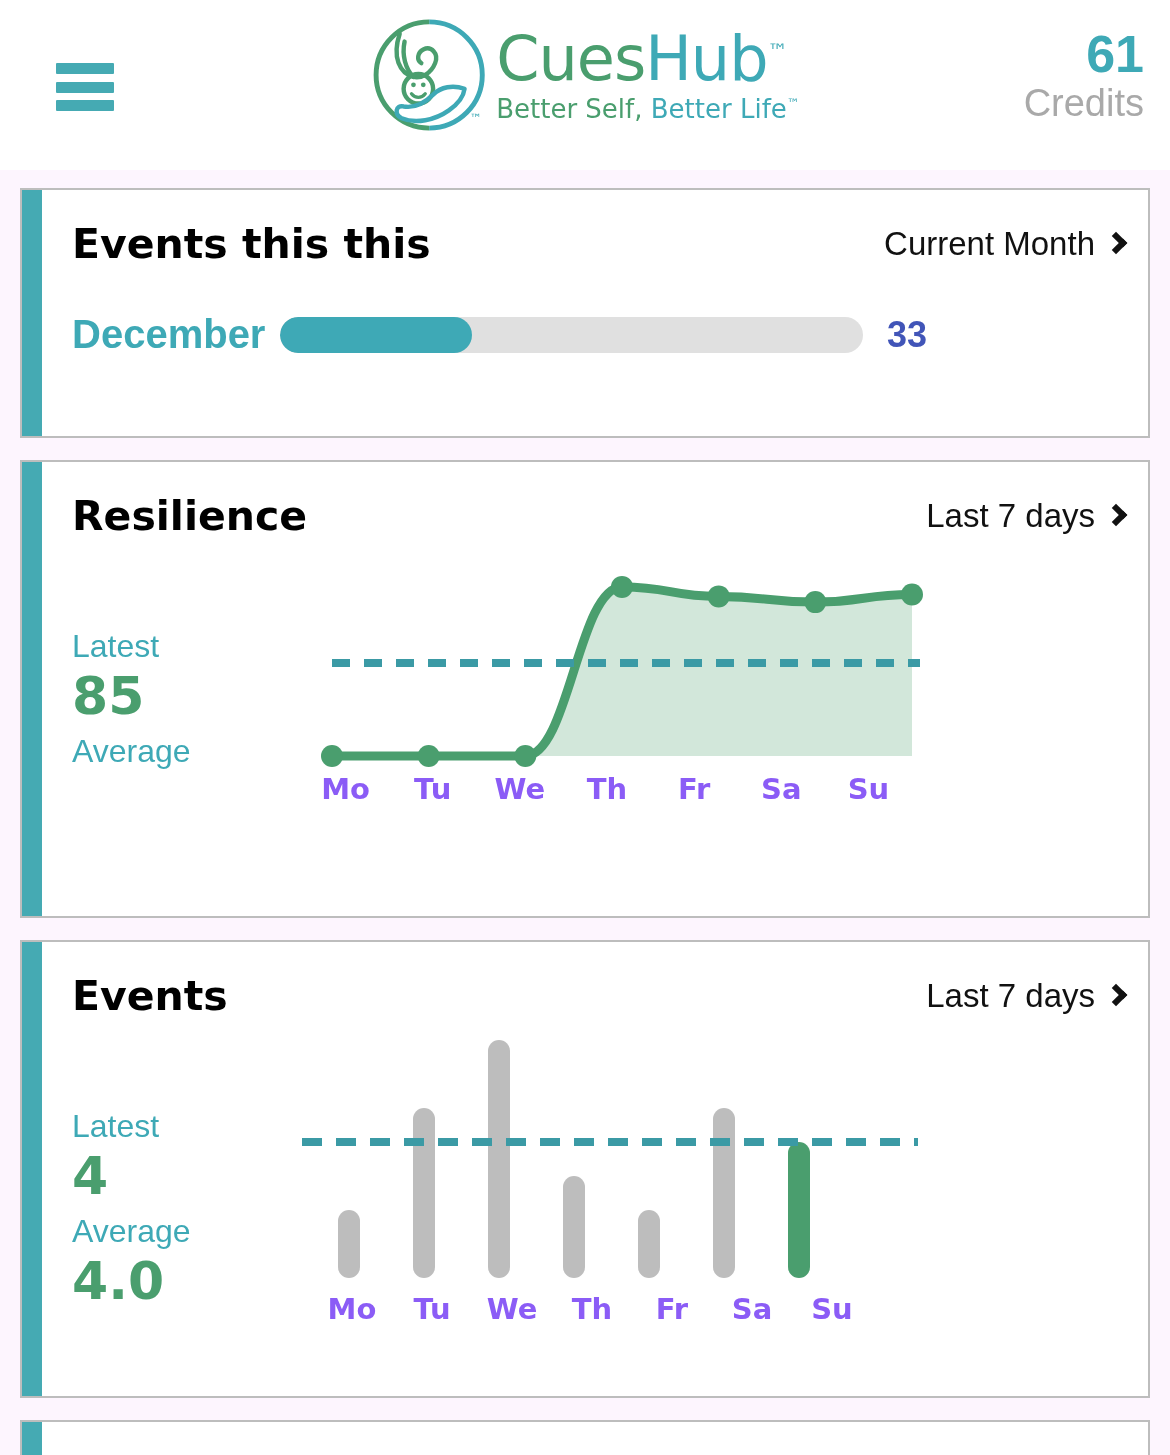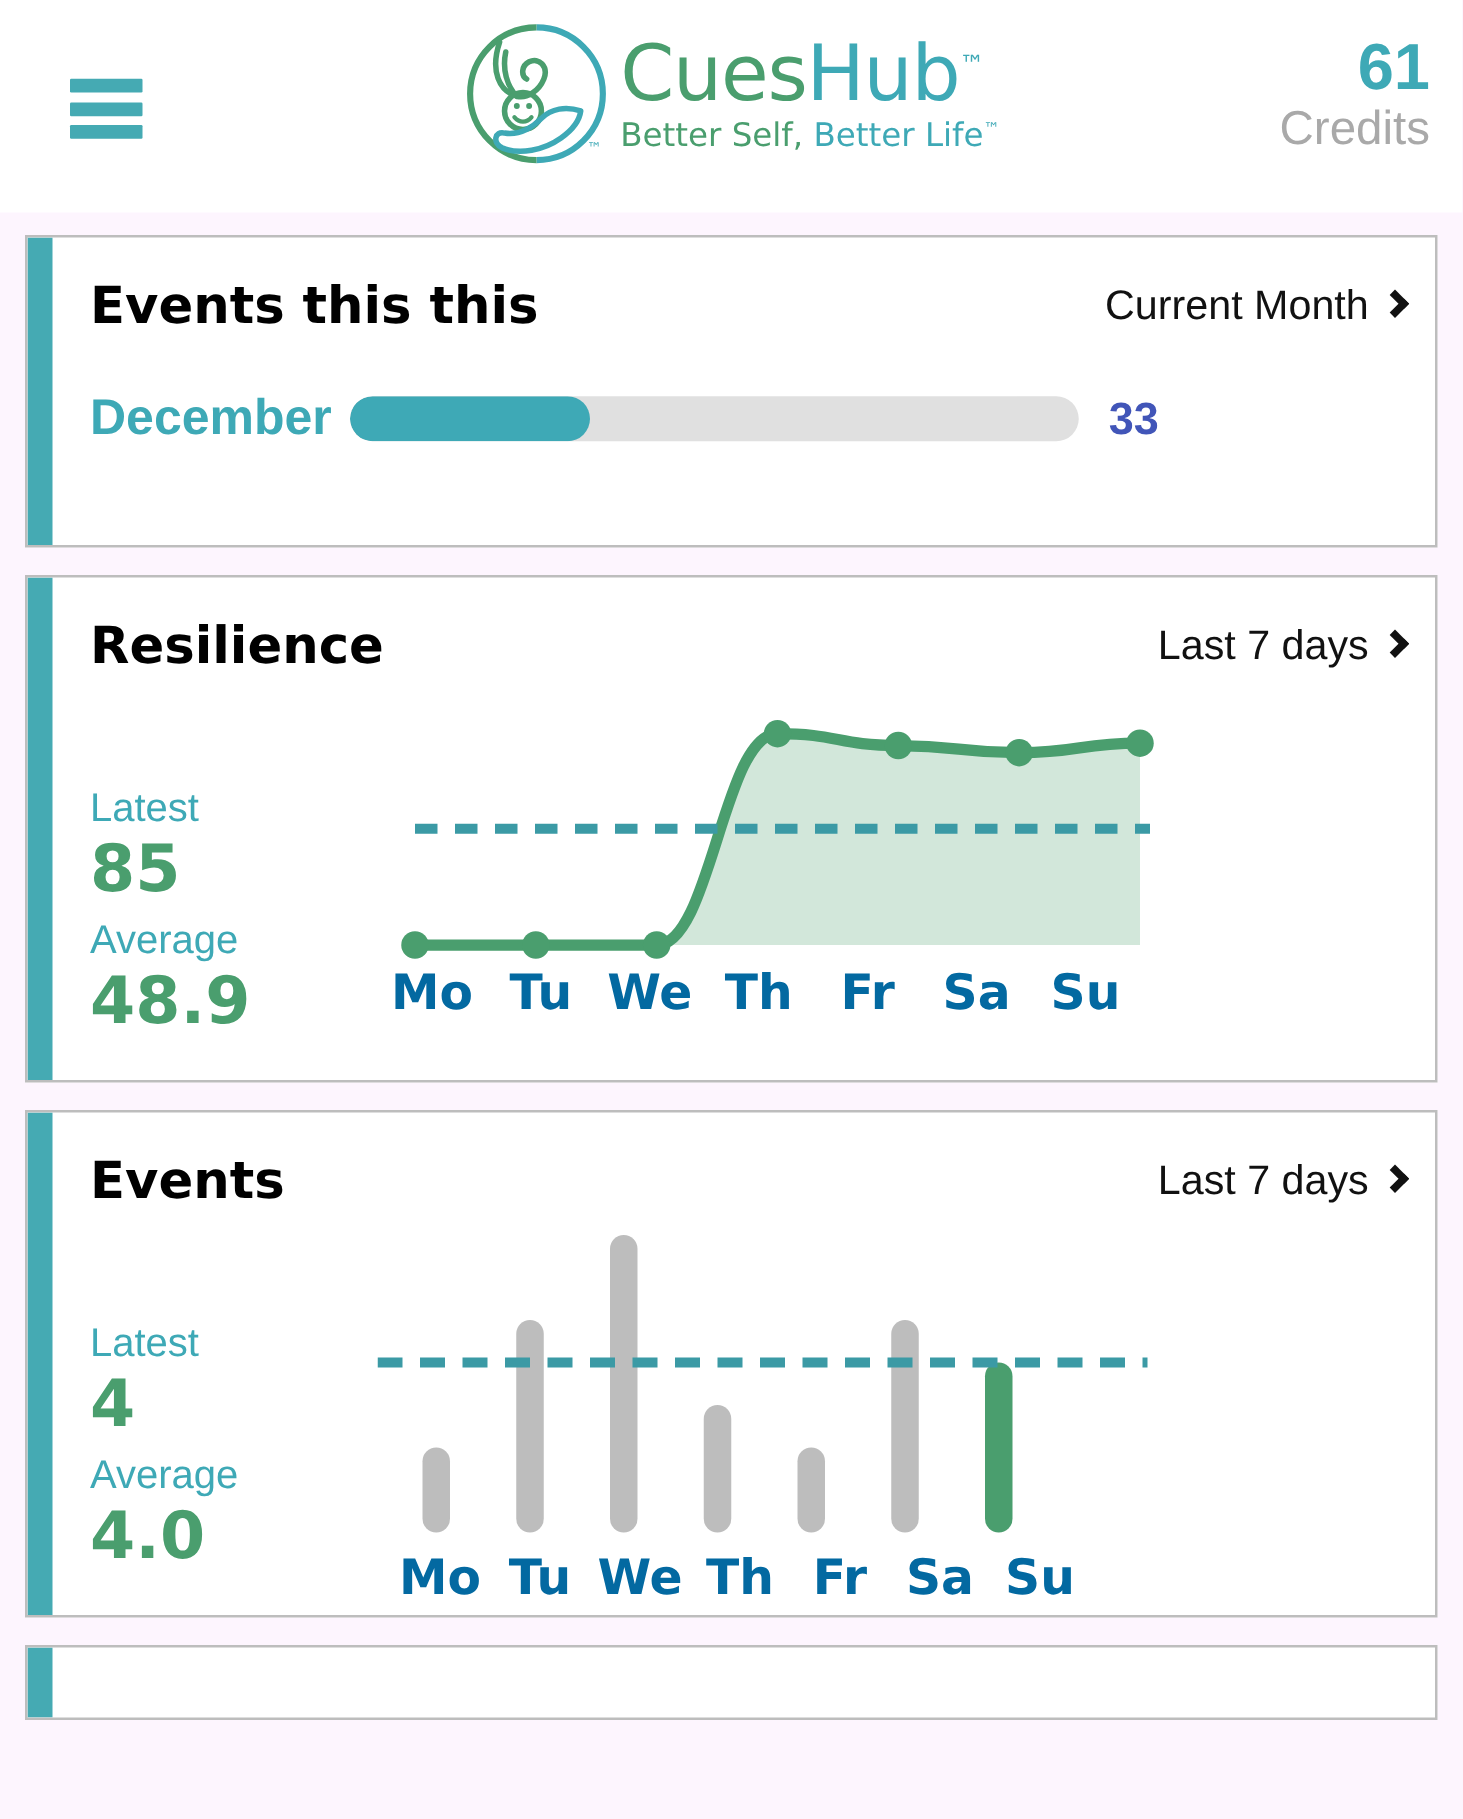--- a/index.html
+++ b/index.html
@@ -114,40 +114,40 @@
   }
   .progress-fill {
     height: 100%; background: #3ea9b6; border-radius: 18px;
   }
   .progress-value {
     font-size: 36px; font-weight: 700; color: #4155b8;
     margin-left: 24px;
   }
 
   
-  .metric-card { height: 406px; }
+  .metric-card { height: 458px; }
   .metric-body { display: flex; padding-left: 50px; }
   .metric-stats { width: 230px; flex: none; padding-top: 88px; }
   .stat-label {
     font-size: 32px; color: #3ea9b6; line-height: 1.18;
   }
   .stat-value {
     font-size: 52px; font-weight: 700; color: #4a9e6e;
     line-height: 1.18; margin-bottom: 6px;
     font-family: "DejaVu Sans", sans-serif;
   }
   .chart-area { flex: 1; position: relative; }
   .chart-svg { display: block; }
 
   .day-labels {
     display: flex; position: absolute; left: 0; width: 100%;
   }
   .day-labels span {
     flex: 1; text-align: center;
-    font-size: 39px; font-weight: 700; color: #0369a1;
+    font-size: 29px; font-weight: 700; color: #8b5cf6;
     font-family: "DejaVu Sans", sans-serif;
   }
 </style>
 </head>
 <body>
 
 <div class="header">
 
   <div class="hamburger">
     <span></span>
@@ -209,21 +209,20 @@
       <div class="card-action">
         <span>Last 7 days</span>
         <i class="chev"></i>
       </div>
     </div>
     <div class="metric-body">
       <div class="metric-stats">
         <div class="stat-label">Latest</div>
         <div class="stat-value">85</div>
         <div class="stat-label">Average</div>
-        <div class="stat-value">48.9</div>
       </div>
       <div class="chart-area">
         <svg class="chart-svg" id="line-chart" width="640" height="260" viewBox="0 0 640 260">
             <path d="M223.33333333333334,216 C266.83333333333337,216 276.5,46.900000000000006 320,46.900000000000006 C368.33333333333337,46.900000000000006 368.33333333333337,56.400000000000006 416.6666666666667,56.400000000000006 C465,56.400000000000006 465,62.099999999999994 513.3333333333334,62.099999999999994 C561.6666666666667,62.099999999999994 561.6666666666667,54.5 610,54.5 L610,216 L223.33333333333334,216 Z" fill="#d2e7da"></path>
             <path d="M30,216 C78.33333333333334,216 78.33333333333334,216 126.66666666666667,216 C175,216 175,216 223.33333333333334,216 C266.83333333333337,216 276.5,46.900000000000006 320,46.900000000000006 C368.33333333333337,46.900000000000006 368.33333333333337,56.400000000000006 416.6666666666667,56.400000000000006 C465,56.400000000000006 465,62.099999999999994 513.3333333333334,62.099999999999994 C561.6666666666667,62.099999999999994 561.6666666666667,54.5 610,54.5" fill="none" stroke="#4a9e6e" stroke-width="9" stroke-linecap="round" stroke-linejoin="round"></path>
             <line x1="30" y1="123.09" x2="618" y2="123.09" stroke="#3b9aa5" stroke-width="8" stroke-dasharray="18 14" stroke-linecap="butt"></line>
             <circle cx="30" cy="216" r="11" fill="#4a9e6e"></circle>
             <circle cx="126.66666666666667" cy="216" r="11" fill="#4a9e6e"></circle>
             <circle cx="223.33333333333334" cy="216" r="11" fill="#4a9e6e"></circle>
             <circle cx="320" cy="46.900000000000006" r="11" fill="#4a9e6e"></circle>

